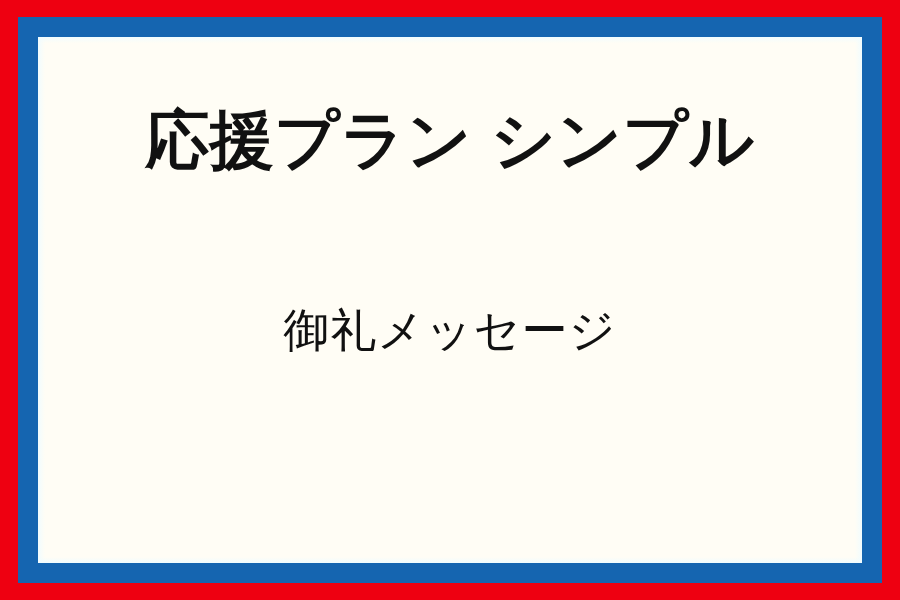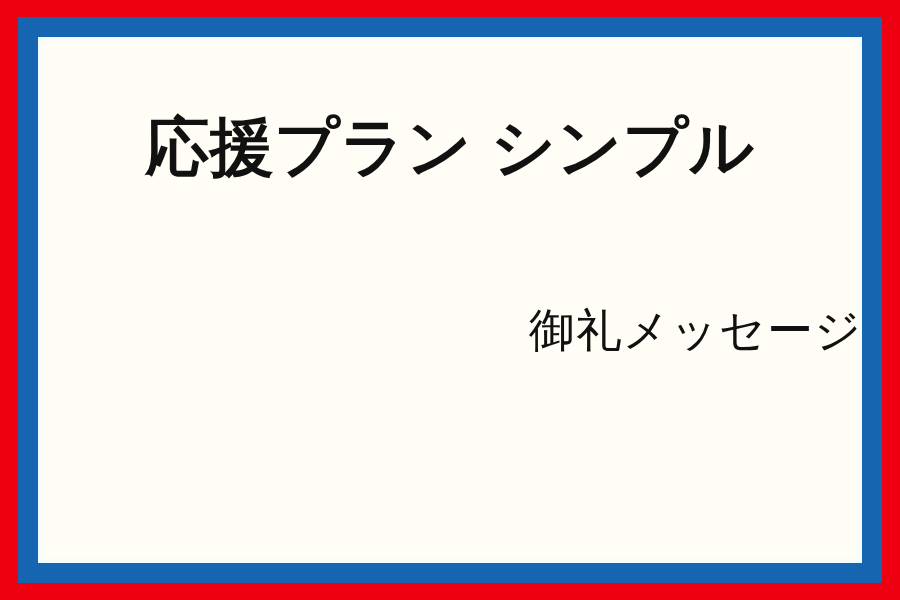--- a/index.html
+++ b/index.html
@@ -54,36 +54,36 @@
       linear-gradient(to right,  rgba(240,252,255,0.95) 0px, rgba(255,253,245,0) 7px),
       linear-gradient(to left,   rgba(240,252,255,0.95) 0px, rgba(255,253,245,0) 7px),
       linear-gradient(to bottom, rgba(240,252,255,0.95) 0px, rgba(255,253,245,0) 6px),
       linear-gradient(to top,    rgba(240,252,255,0.95) 0px, rgba(255,253,245,0) 6px);
   }
 
   .title {
     position: absolute;
     left: 0;
     right: 0;
-    top: 78px;
+    top: 71px;
     text-align: center;
     font-size: 64px;
     font-weight: 700;
     line-height: 1;
     color: #111111;
     letter-spacing: 0.5px;
     white-space: nowrap;
   }
 
   .subtitle {
     position: absolute;
     left: 0;
     right: 0;
     top: 270px;
-    text-align: right;
+    text-align: center;
     font-size: 46px;
     font-weight: 400;
     line-height: 1;
     color: #111111;
     letter-spacing: 1px;
     white-space: nowrap;
   }
 </style>
 </head>
 <body>

